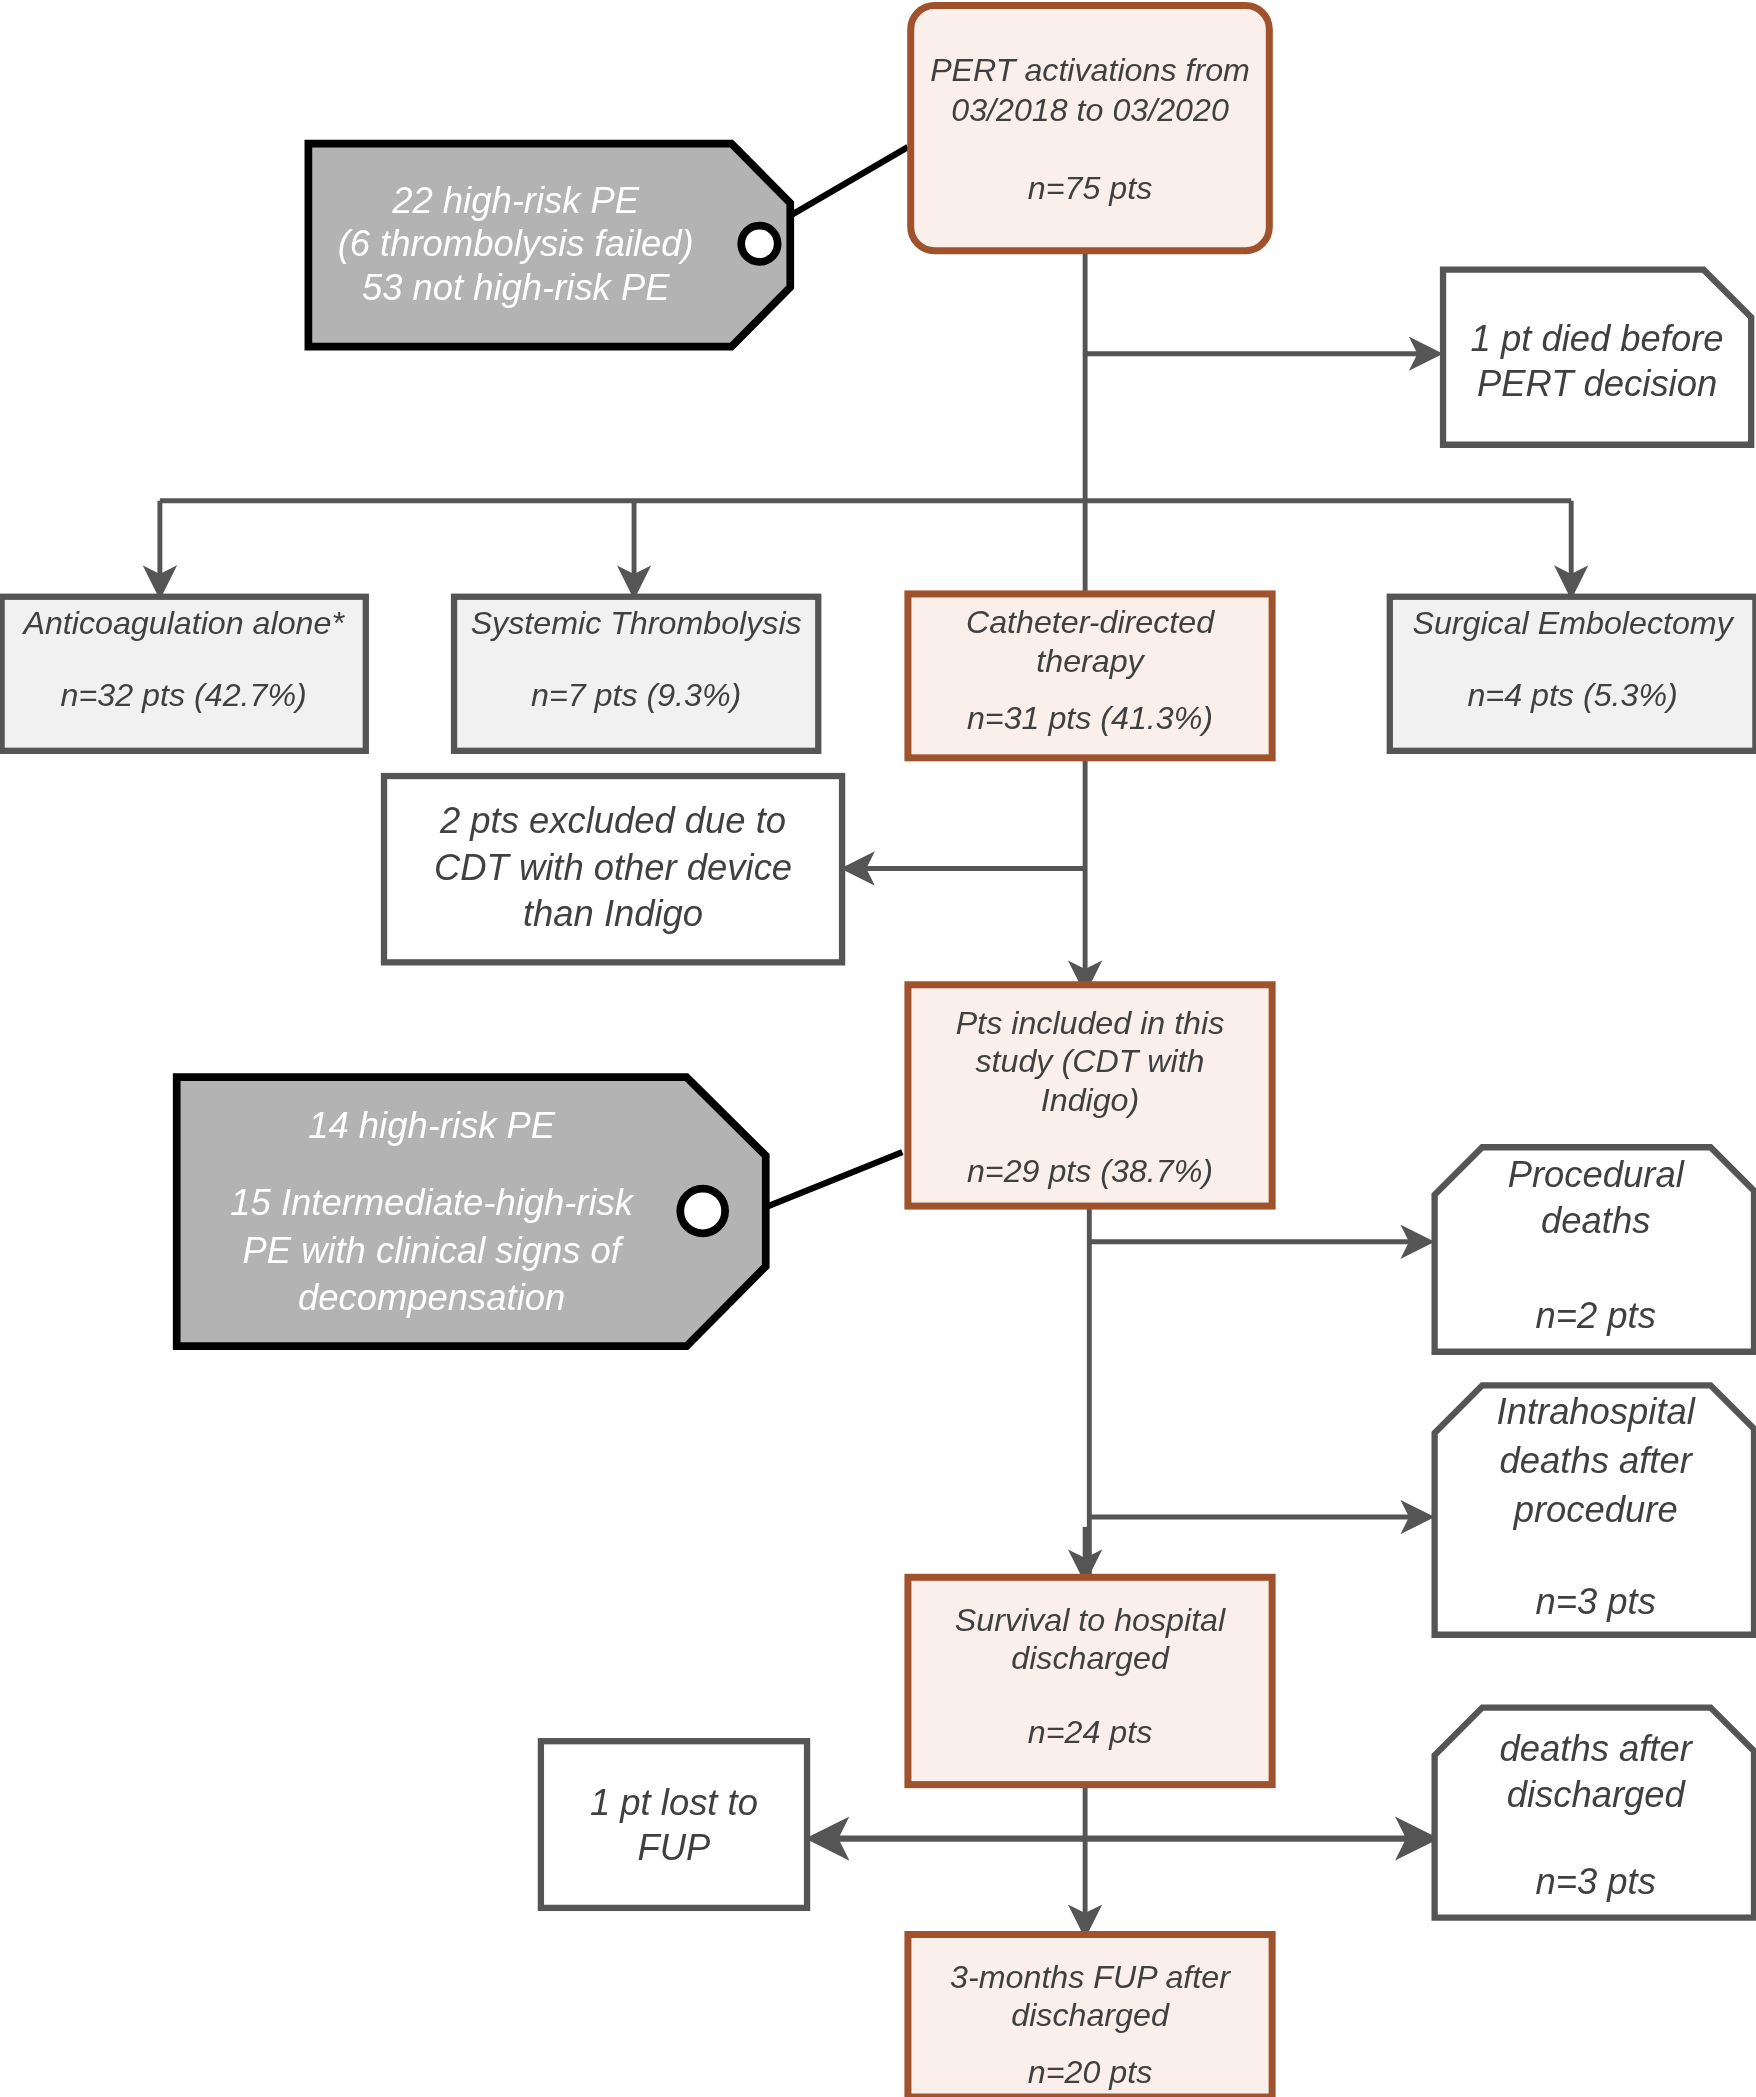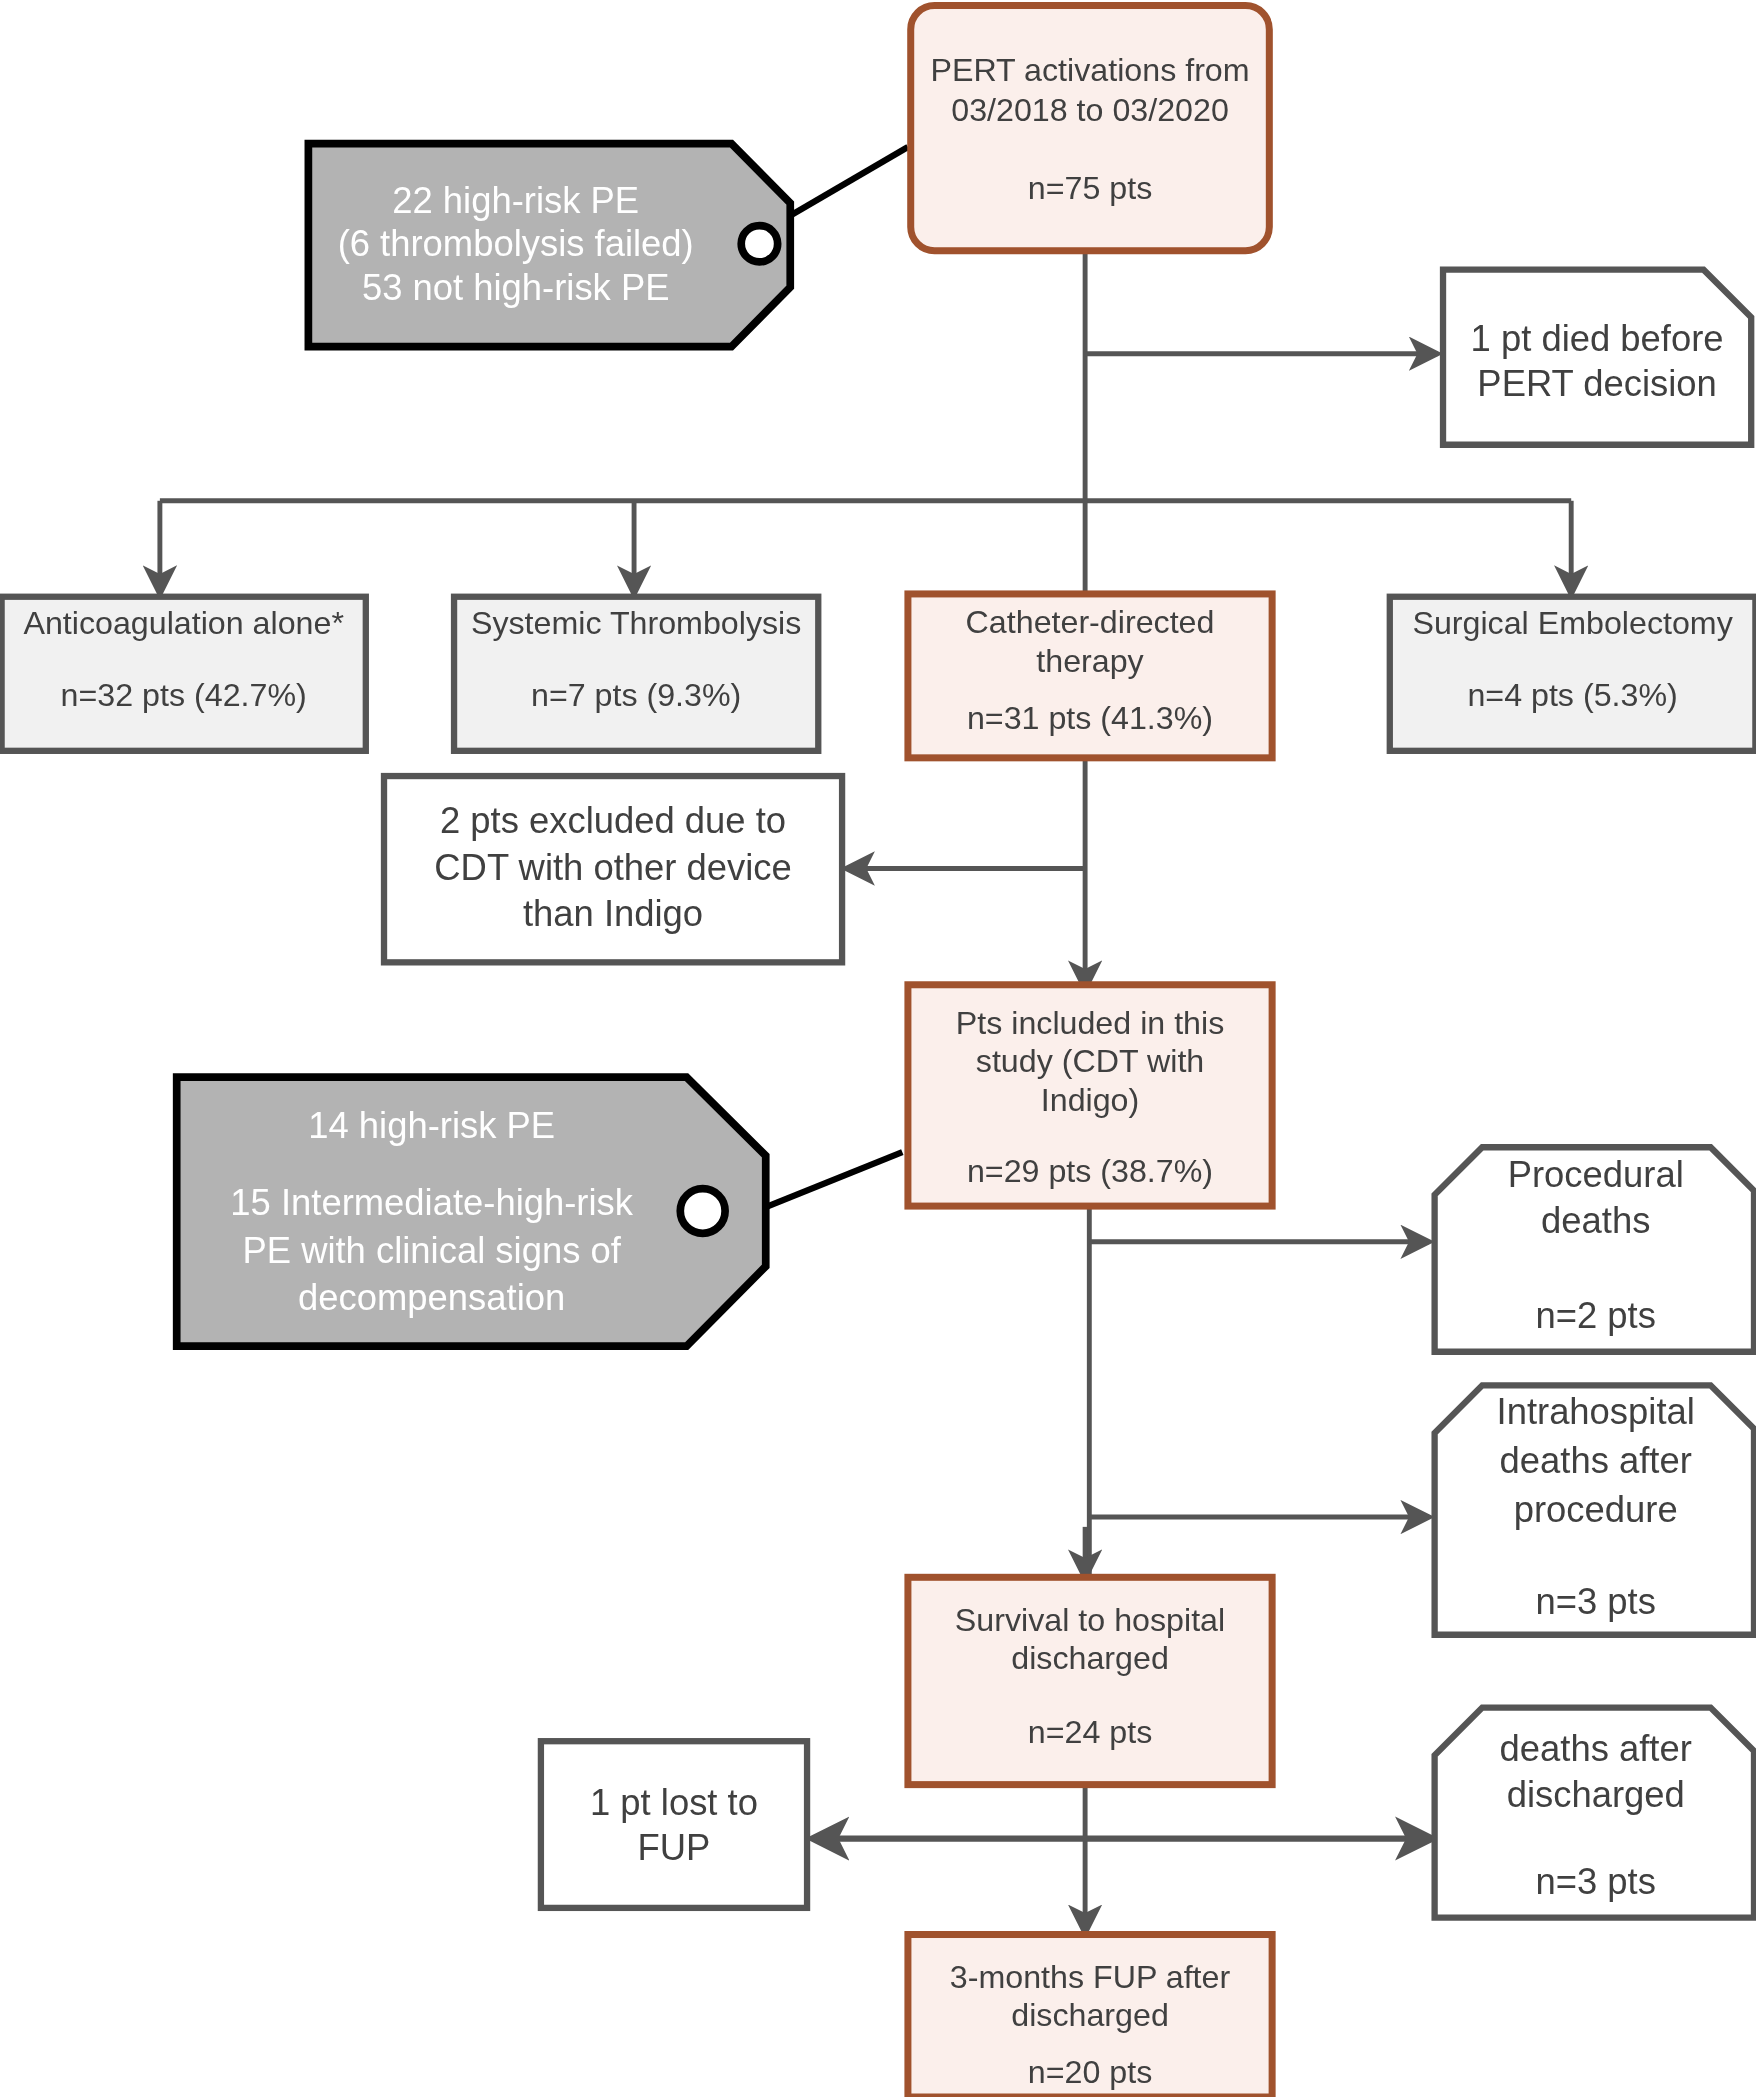--- a/index.html
+++ b/index.html
@@ -10,20 +10,21 @@
   body {
     width: 1757px;
     height: 2097px;
     font-family: "Liberation Sans", sans-serif;
     overflow: hidden;
   }
   #flow-root {
     position: relative;
     width: 1393px;
     height: 2097px;
+    font-style: italic;
   }
   svg#flow-svg {
     position: absolute;
     top: 0;
     left: 0;
     width: 1757px;
     height: 2097px;
     display: block;
   }
   .node-text {

